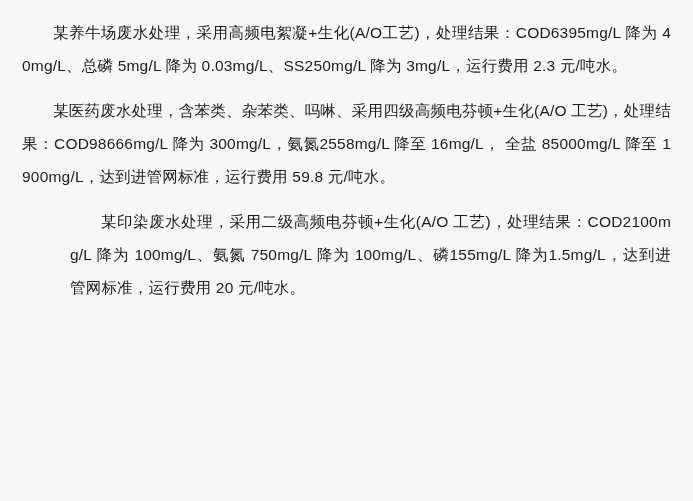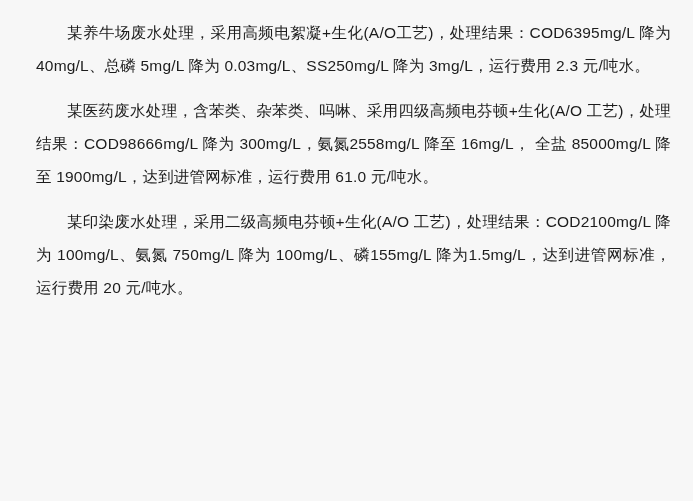--- a/index.html
+++ b/index.html
@@ -11,38 +11,39 @@
     height: 501px;
     background: #f7f7f7;
     font-family: "Liberation Sans", "DejaVu Sans", sans-serif;
     color: #1c1c1c;
     overflow: hidden;
   }
   .page {
     box-sizing: border-box;
     width: 693px;
     height: 431px;
-    padding: 16px 22px 0 36px;
+    padding: 16px 22px 0 22px;
     background: #f7f7f7;
   }
   .para {
     font-size: 15.5px;
     line-height: 33px;
     letter-spacing: 0.2px;
     text-align: justify;
     text-justify: inter-ideograph;
     margin: 0 0 12px 0;
     text-indent: 2em;
     color: #1c1c1c;
     word-break: break-all;
   }
   .para:last-child {
     margin-bottom: 0;
+    margin-left: 48px;
   }
 </style>
 </head>
 <body>
 
 <div class="page">
   <p class="para">某养牛场废水处理，采用高频电絮凝+生化(A/O工艺)，处理结果：COD6395mg/L 降为 40mg/L、总磷 5mg/L 降为 0.03mg/L、SS250mg/L 降为 3mg/L，运行费用 2.3 元/吨水。</p>
-  <p class="para">某医药废水处理，含苯类、杂苯类、吗啉、采用四级高频电芬顿+生化(A/O 工艺)，处理结果：COD98666mg/L 降为 300mg/L，氨氮2558mg/L 降至 16mg/L， 全盐 85000mg/L 降至 1900mg/L，达到进管网标准，运行费用 61.0 元/吨水。</p>
+  <p class="para">某医药废水处理，含苯类、杂苯类、吗啉、采用四级高频电芬顿+生化(A/O 工艺)，处理结果：COD98666mg/L 降为 300mg/L，氨氮2558mg/L 降至 16mg/L， 全盐 85000mg/L 降至 1900mg/L，达到进管网标准，运行费用 59.8 元/吨水。</p>
   <p class="para">某印染废水处理，采用二级高频电芬顿+生化(A/O 工艺)，处理结果：COD2100mg/L 降为 100mg/L、氨氮 750mg/L 降为 100mg/L、磷155mg/L 降为1.5mg/L，达到进管网标准，运行费用 20 元/吨水。</p>
 </div>
 
 </body></html>

